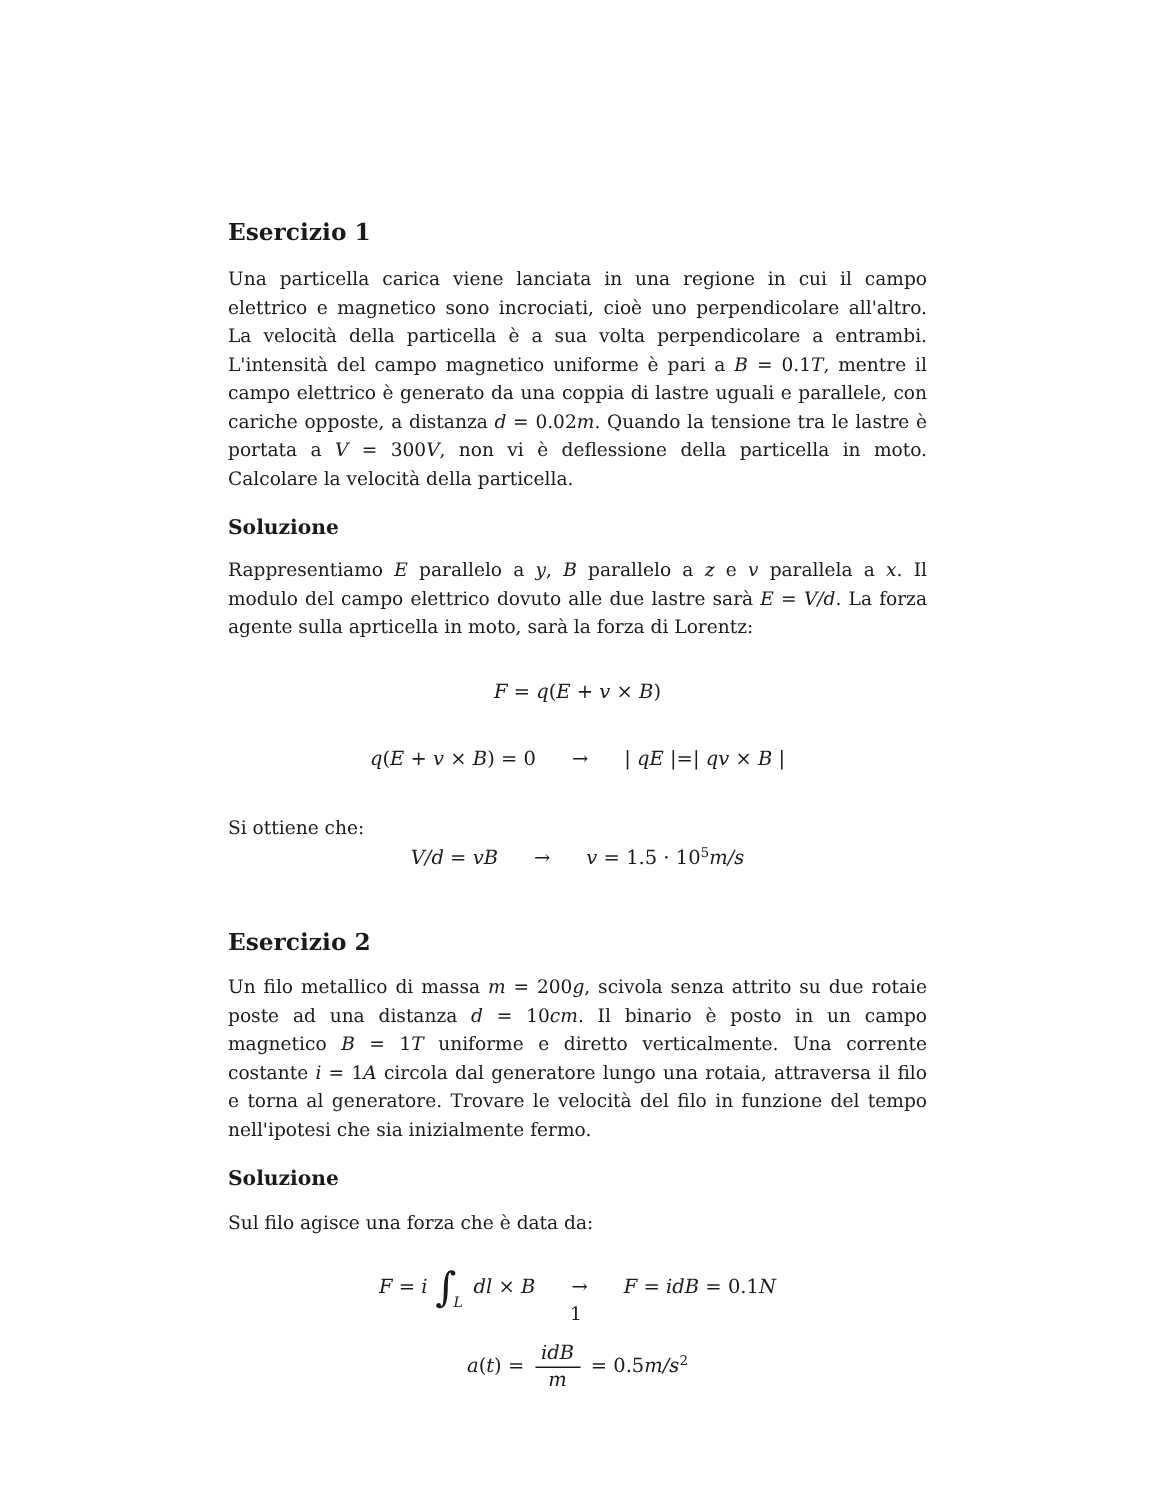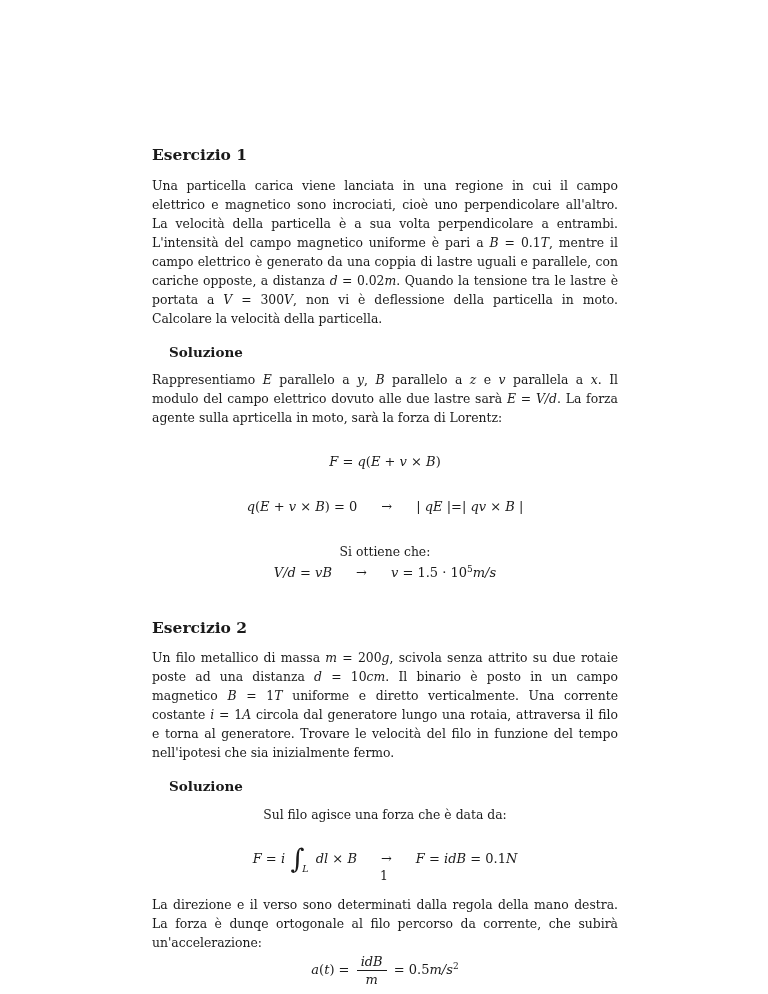--- a/index.html
+++ b/index.html
@@ -26,27 +26,26 @@
     font-size: 15.5px;
     font-weight: bold;
     line-height: 1.2;
     margin: 0 0 11px 0;
   }
   .mt-sec { margin-top: 36px; }
   .sol-heading {
     font-size: 13.5px;
     font-weight: bold;
     line-height: 1.2;
-    margin: 16px 0 10px 17px;
+    margin: 16px 0 10px 0;
   }
   p.body {
     font-size: 12.4px;
     line-height: 19px;
     margin: 9px 0 0 0;
-    text-align: center;
   }
   p.just { text-align: justify; }
   .equation {
     text-align: center;
     font-size: 13px;
     line-height: 20px;
     margin: 25px 0;
     white-space: nowrap;
   }
   .equation.tight { margin-top: 2px; }
@@ -121,20 +120,19 @@
     <div class="equation tight"><i>V/d</i> = <i>vB</i><span class="arr">→</span><i>v</i> = 1.5 · 10<sup>5</sup><i>m/s</i></div>
 
     <h1 class="ex-heading mt-sec">Esercizio 2</h1>
     <p class="body just">Un filo metallico di massa <i>m</i> = 200<i>g</i>, scivola senza attrito su due rotaie poste ad una distanza <i>d</i> = 10<i>cm</i>. Il binario è posto in un campo magnetico <i>B</i> = 1<i>T</i> uniforme e diretto verticalmente. Una corrente costante <i>i</i> = 1<i>A</i> circola dal generatore lungo una rotaia, attraversa il filo e torna al generatore. Trovare le velocità del filo in funzione del tempo nell'ipotesi che sia inizialmente fermo.</p>
 
     <h2 class="sol-heading">Soluzione</h2>
     <p class="body">Sul filo agisce una forza che è data da:</p>
 
     <div class="equation"><i>F</i> = <i>i</i> <span class="int">∫</span><span class="isub">L</span> <i>dl</i> × <i>B</i><span class="arr">→</span><i>F</i> = <i>idB</i> = 0.1<i>N</i></div>
 
-    <p class="body just">La direzione e il verso sono determinati dalla regola della mano destra. La forza è dunqe ortogonale al filo percorso da corrente, che subirà un'accelerazione:</p>
 
     <div class="equation tight"><i>a</i>(<i>t</i>) = <span class="frac"><span class="fn"><i>idB</i></span><span class="fd"><i>m</i></span></span> = 0.5<i>m/s</i><sup>2</sup></div>
 
   </main>
 
   <footer class="page-number">1</footer>
 </div>
 
 </body></html>

